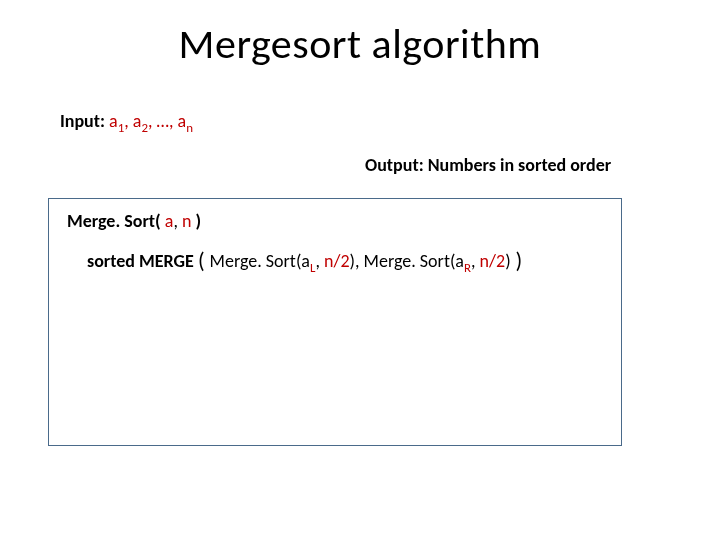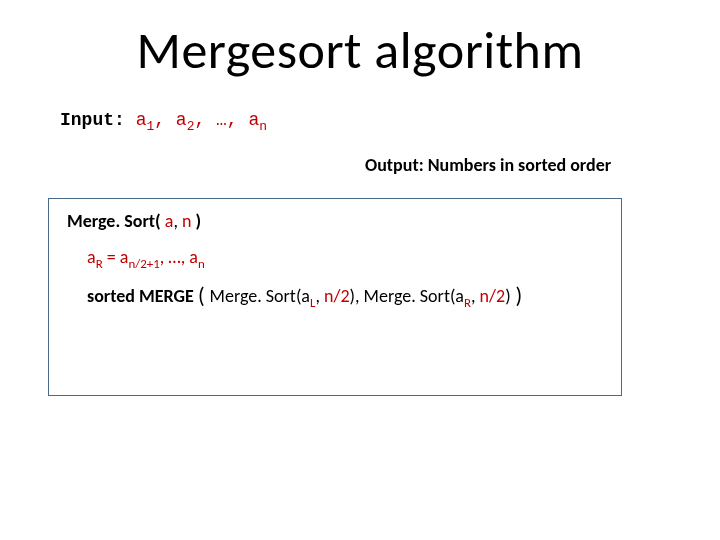--- a/index.html
+++ b/index.html
@@ -16,53 +16,52 @@
     width: 720px;
     height: 540px;
     box-sizing: border-box;
   }
   .title {
     position: absolute;
     top: 18px;
     left: 0;
     width: 720px;
     text-align: center;
-    font-size: 52px;
+    font-size: 42px;
     font-weight: 400;
     letter-spacing: 0.5px;
   }
   .io-row {
     position: absolute;
     top: 110px;
     left: 60px;
     right: 60px;
     font-size: 18px;
   }
   .input-block {
     position: absolute;
     left: 0;
     top: 0;
-    font-family: Liberation Mono, monospace;
   }
   .output-block {
     position: absolute;
     left: 305px;
     top: 0;
     margin-top: 44px;
   }
   .bold { font-weight: 700; }
   .red  { color: #c00000; }
   .sub  { font-size: 0.72em; vertical-align: sub; line-height: 0; }
 
   .code-box {
     position: absolute;
     top: 198px;
     left: 48px;
     width: 574px;
-    height: 198px;
+    height: 248px;
     border: 1px solid #4a6a8a;
     background: #fff;
     box-sizing: border-box;
     padding: 8px 14px 10px 18px;
     font-size: 18px;
   }
   .line {
     margin: 14px 0;
     line-height: 1.2;
   }
@@ -87,23 +86,20 @@
   </div>
 
   <div class="code-box">
 
     <div class="line first">
       <span class="bold">Merge. Sort(</span><span class="red"> a</span><span>, </span><span class="red">n </span><span class="bold">)</span>
     </div>
 
 
 
-    <div class="line indent">
-      <span class="red"><span>a</span><span class="sub">R</span><span> = a</span><span class="sub">n/2+1</span><span>, …, a</span><span class="sub">n</span></span>
-    </div>
 
     <div class="line indent">
       <span class="bold">sorted MERGE </span><span class="paren-big">( </span><span><span>Merge. Sort(a</span><span class="red sub">L</span><span>, </span><span class="red">n/2</span><span>)</span></span><span>, </span><span><span>Merge. Sort(a</span><span class="red sub">R</span><span>, </span><span class="red">n/2</span><span>)</span></span><span class="paren-big"> )</span>
     </div>
 
   </div>
 
 </div>
 
 </body></html>

